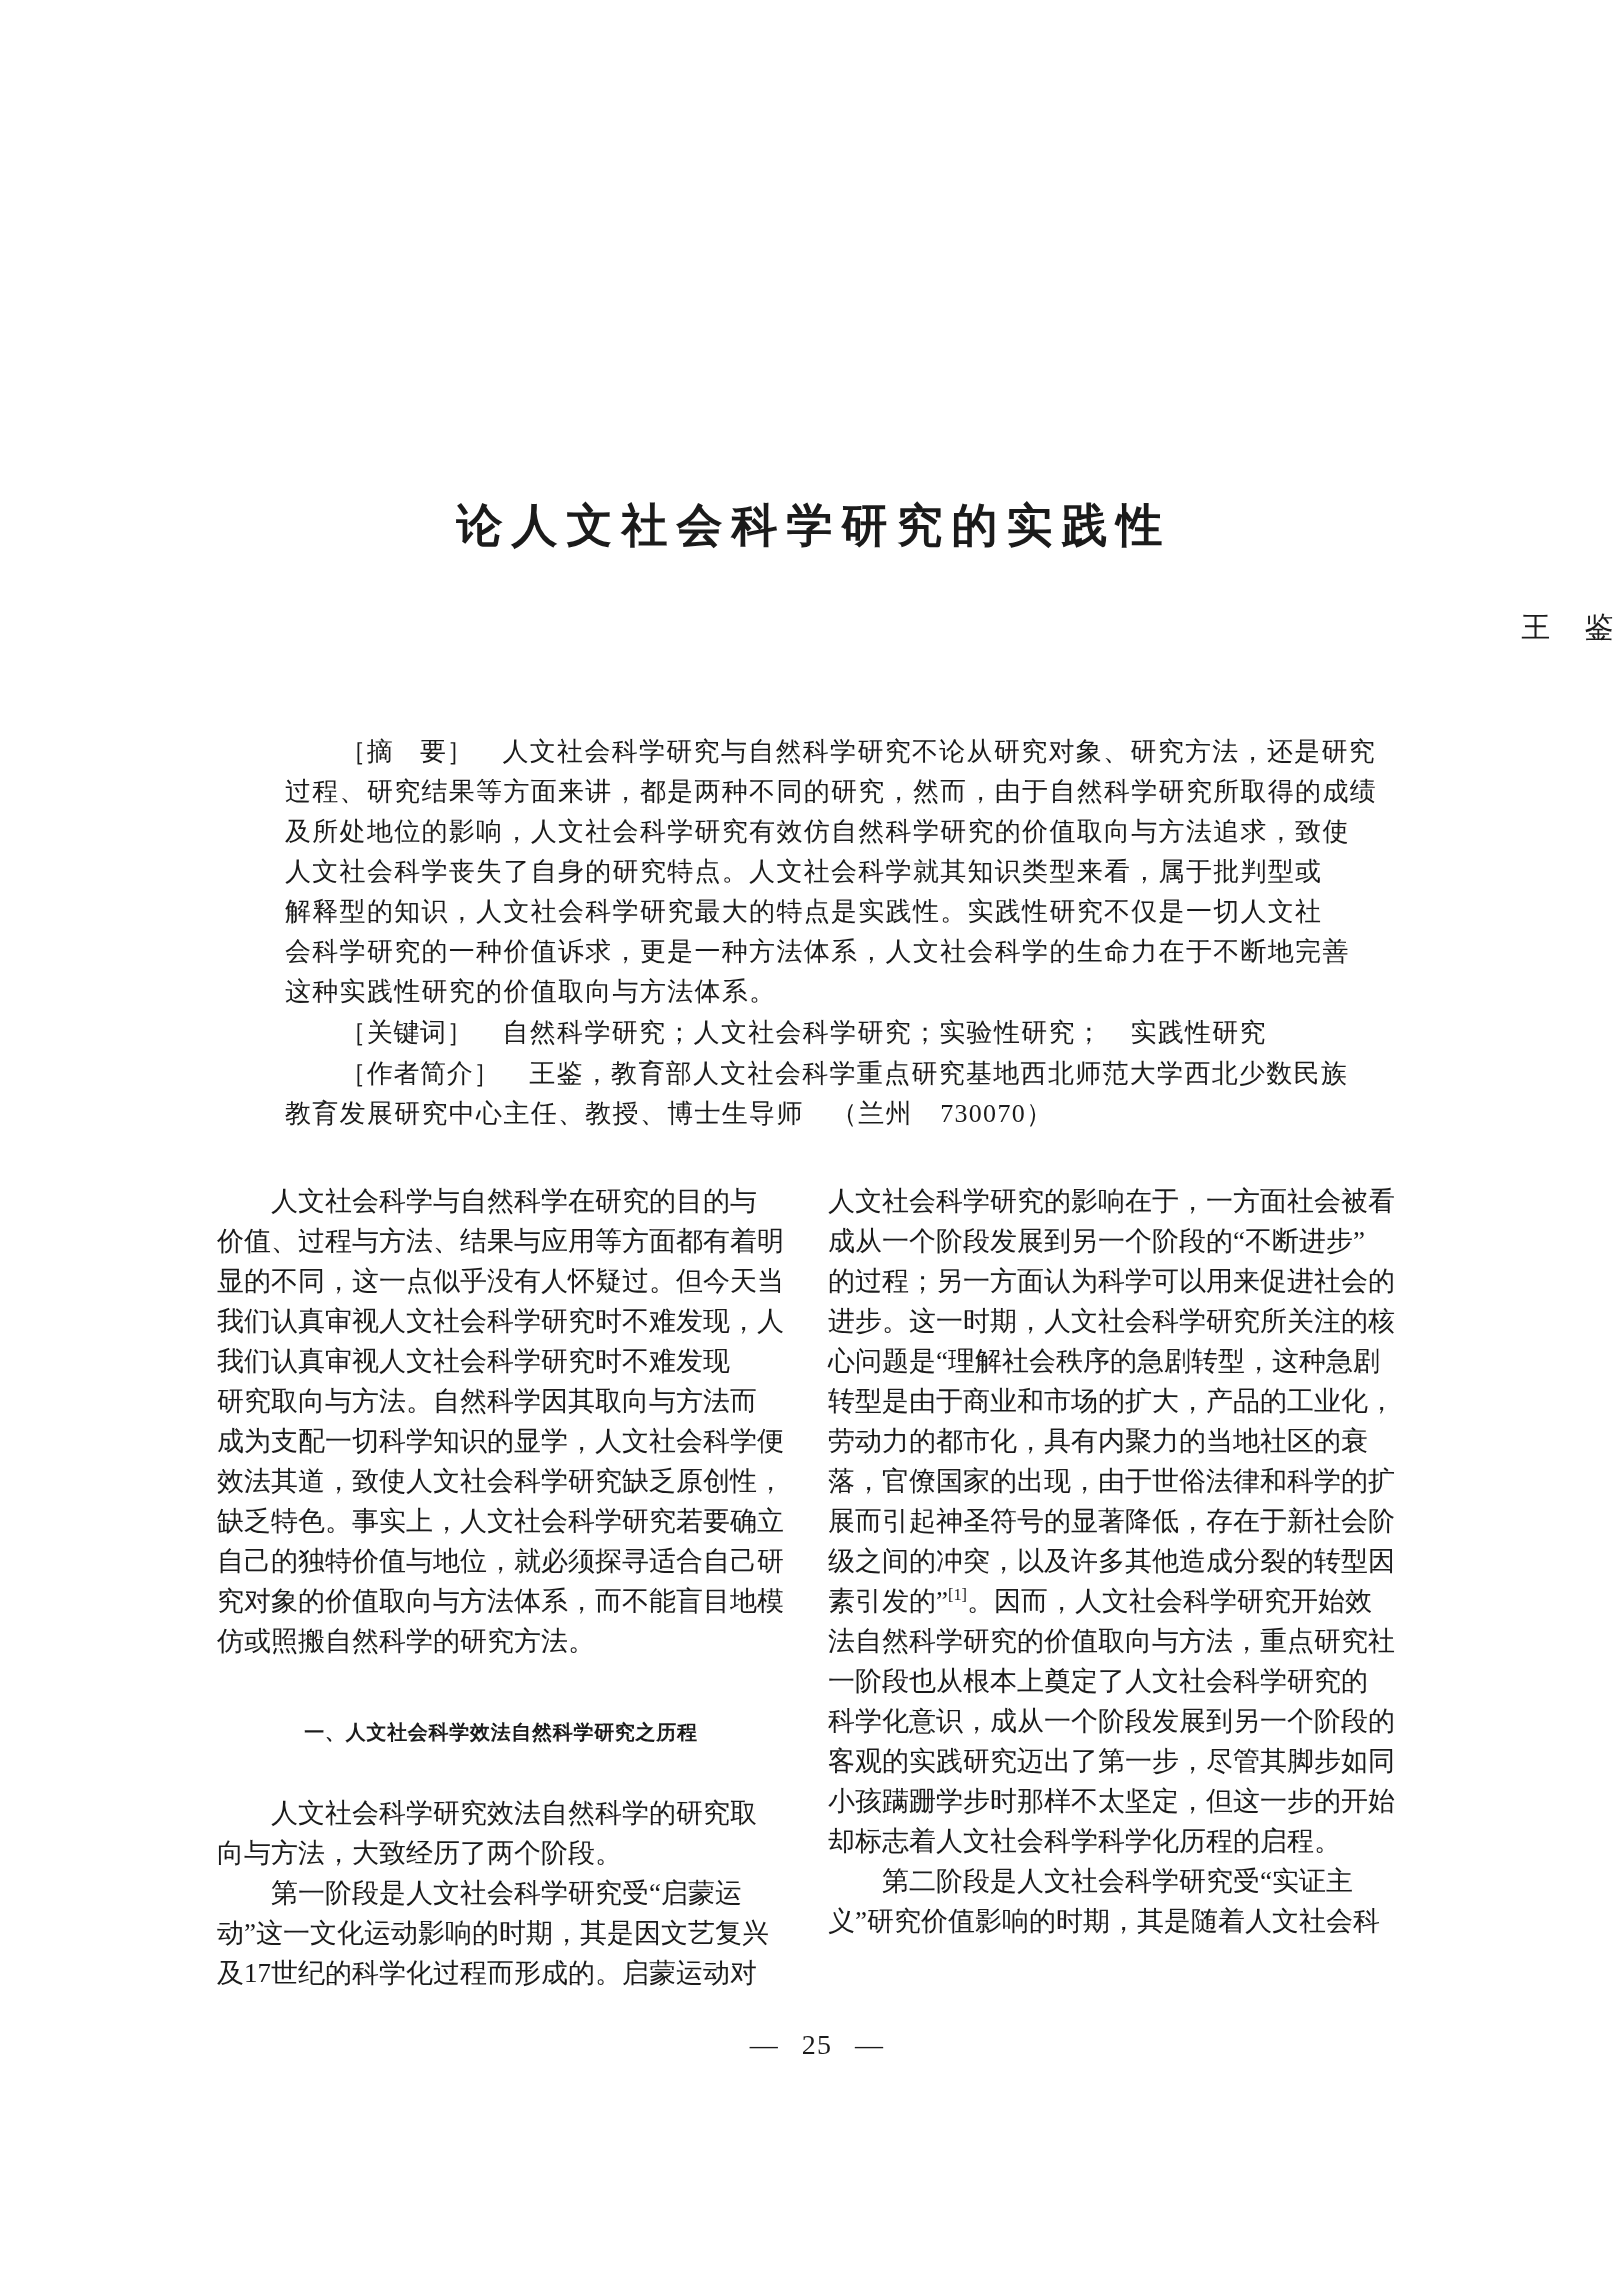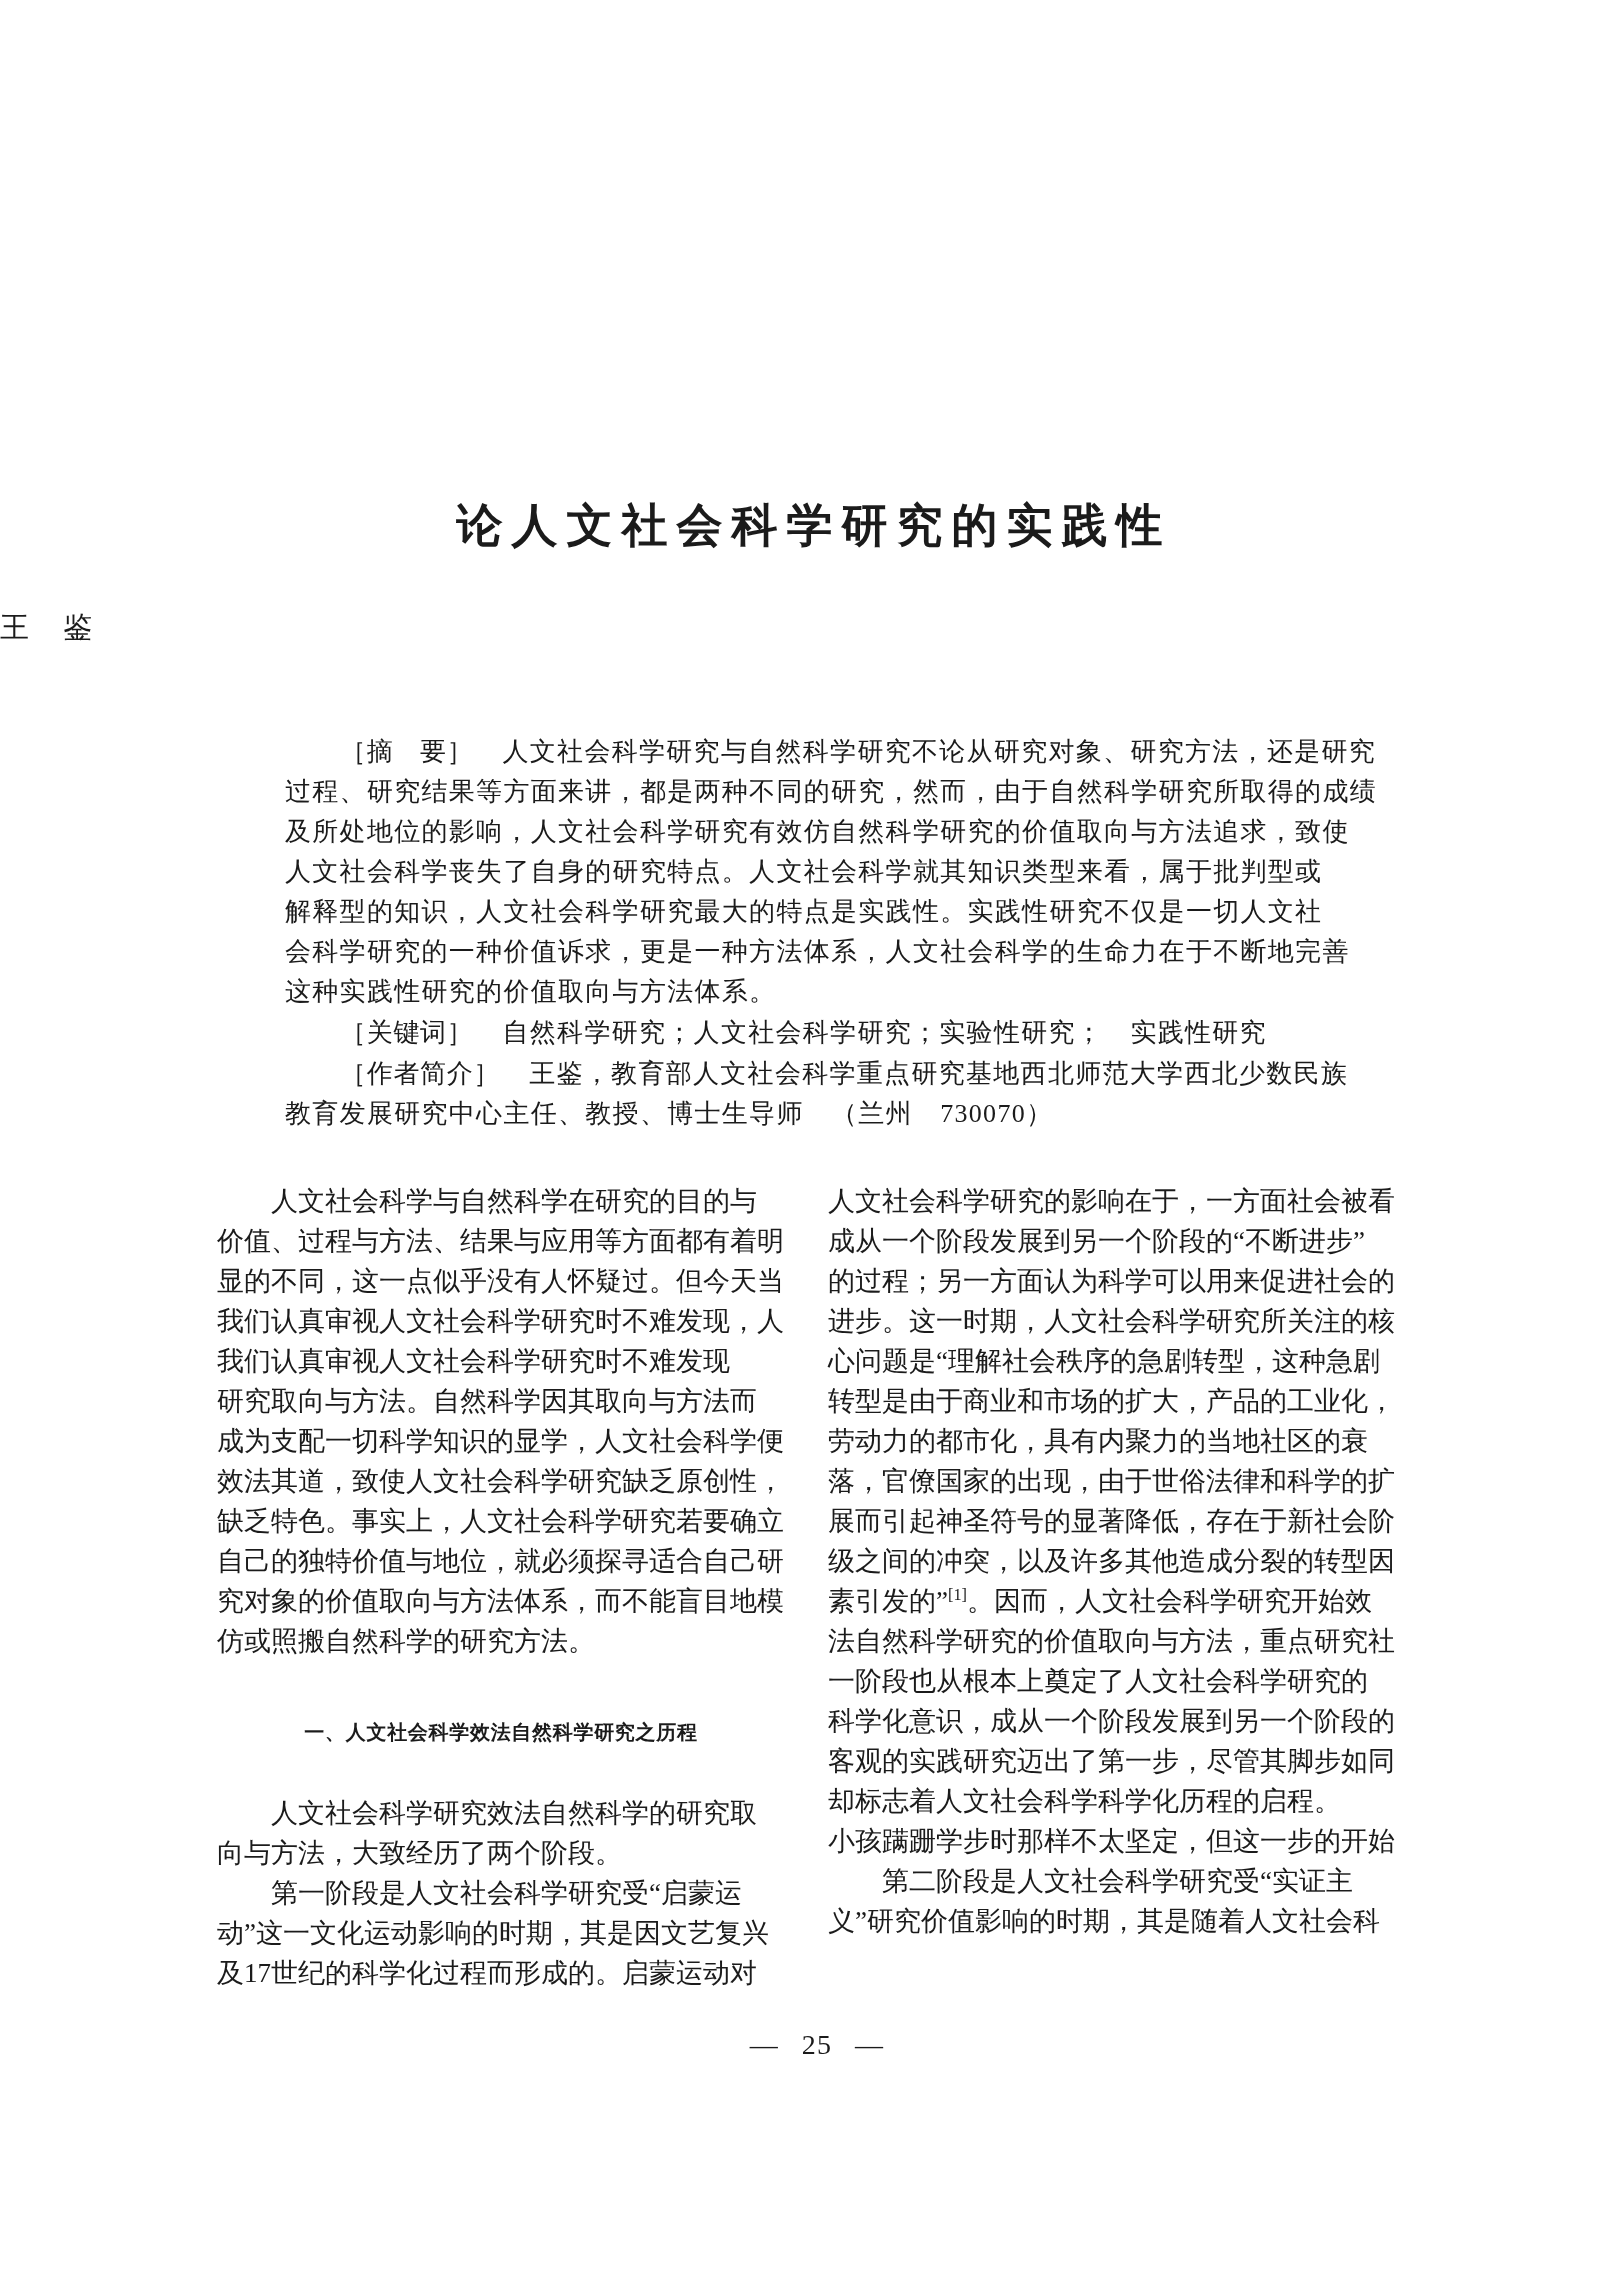--- a/index.html
+++ b/index.html
@@ -15,21 +15,21 @@
     position:absolute;top:499px;left:0;width:100%;
     text-align:center;
     font-family:"Liberation Sans","DejaVu Sans",sans-serif;
     font-weight:bold;
     font-size:46px;line-height:52px;
     letter-spacing:9px;
     margin-left:6px;
   }
   .author{
     position:absolute;top:610px;left:0;width:100%;
-    text-align:left;
+    text-align:right;
     font-size:29px;line-height:34px;
     letter-spacing:2.6px;
   }
   .front{
     position:absolute;left:285px;top:731px;width:1045px;
     font-size:26px;line-height:40px;letter-spacing:1.3px;
   }
   .front .fline{white-space:nowrap;}
   .front .indent{padding-left:55px;}
   .label{
@@ -175,24 +175,24 @@
 
         <div class="bline">法自然科学研究的价值取向与方法，重点研究社</div>
 
 
         <div class="bline">一阶段也从根本上奠定了人文社会科学研究的</div>
 
         <div class="bline">科学化意识，成从一个阶段发展到另一个阶段的</div>
 
         <div class="bline">客观的实践研究迈出了第一步，尽管其脚步如同</div>
 
+        <div class="bline">小孩蹒跚学步时那样不太坚定，但这一步的开始</div>
+
         <div class="bline">却标志着人文社会科学科学化历程的启程。</div>
 
-        <div class="bline">小孩蹒跚学步时那样不太坚定，但这一步的开始</div>
-
         <div class="bline">　　第二阶段是人文社会科学研究受“实证主</div>
 
         <div class="bline">义”研究价值影响的时期，其是随着人文社会科</div>
       </div>
   </div>
 
   <div class="pagenum">— 25 —</div>
 
 </div>
 

